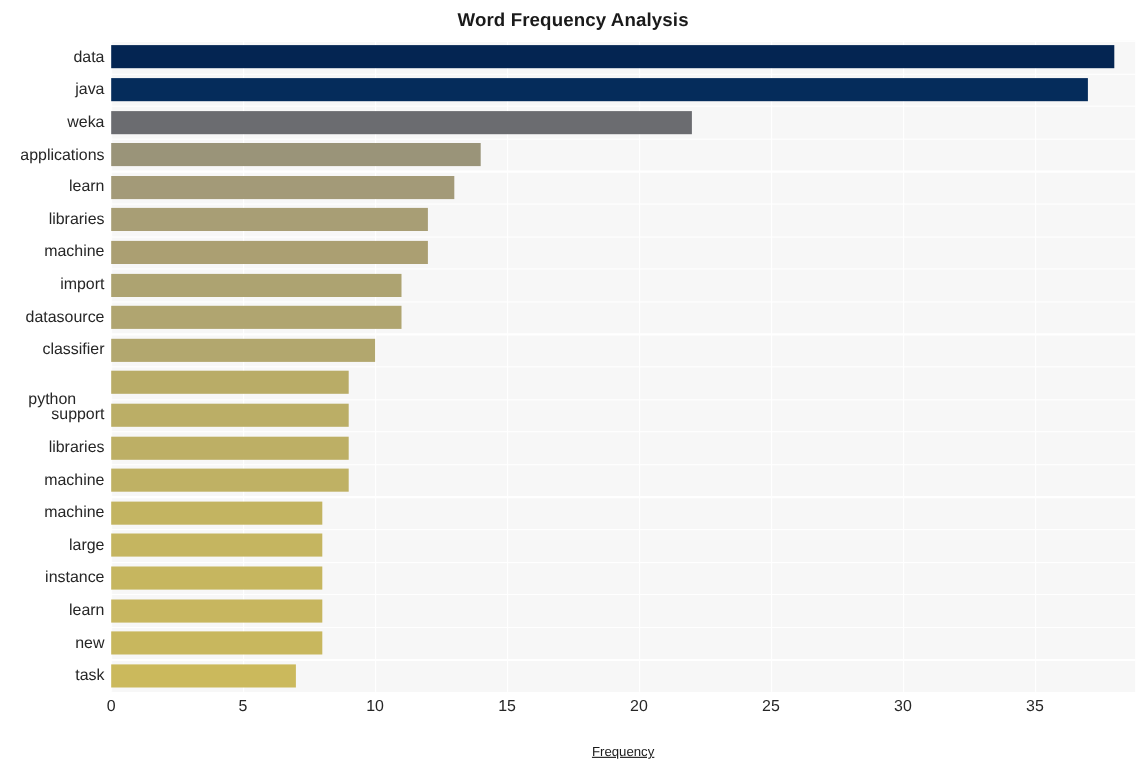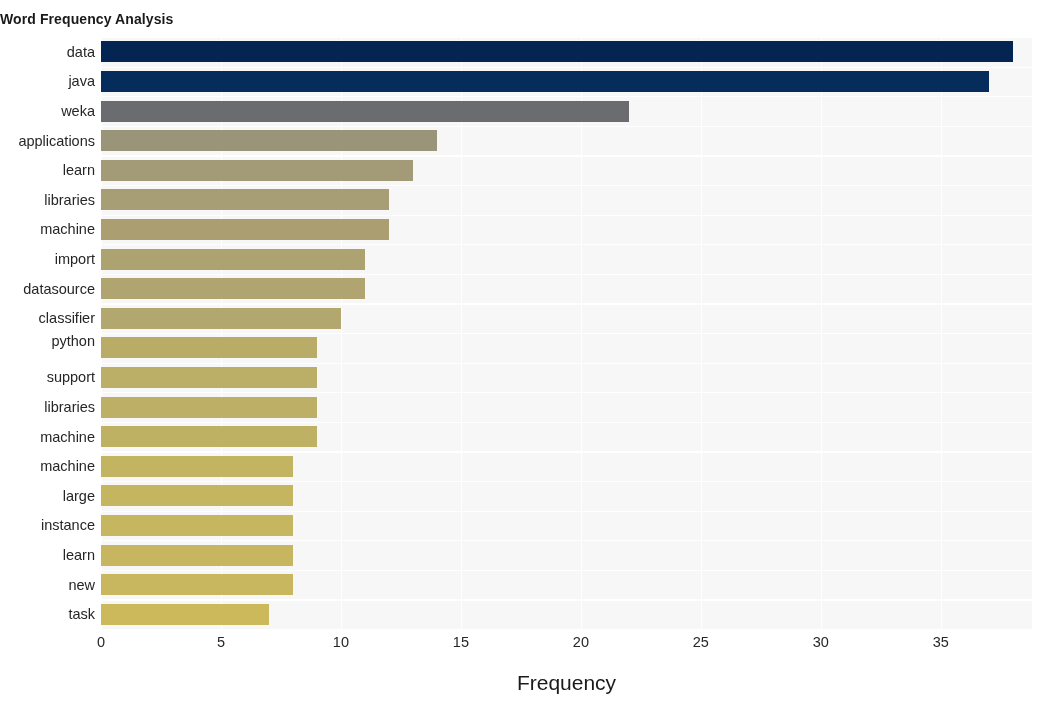--- a/index.html
+++ b/index.html
@@ -22,22 +22,22 @@
     height: 701px;
     background: #ffffff;
   }
 
   
   #chart-title {
     position: absolute;
     left: 0;
     top: 6px;
     width: 1042px;
-    text-align: left;
-    font-size: 14px;
+    text-align: center;
+    font-size: 17px;
     font-weight: bold;
     color: #1a1a1a;
     letter-spacing: 0.1px;
     line-height: 26px;
   }
 
   
   #plot-area {
     position: absolute;
     left: 101px;
@@ -108,23 +108,24 @@
     line-height: 18px;
   }
 
   
   #xlabel {
     position: absolute;
     left: 101px;
     top: 673px;
     width: 931px;
     text-align: center;
-    font-size: 21px;
+    font-size: 12px;
     color: #1a1a1a;
     line-height: 20px;
+    text-decoration: underline;
   }
 </style>
 </head>
 <body>
 
 <div id="figure">
 
   <div id="chart-title">Word Frequency Analysis</div>
 
   <div id="plot-area">
@@ -188,21 +189,21 @@
       <div class="ytick" style="top: 6.8px;">data</div>
       <div class="ytick" style="top: 36.4px;">java</div>
       <div class="ytick" style="top: 66px;">weka</div>
       <div class="ytick" style="top: 95.6px;">applications</div>
       <div class="ytick" style="top: 125.2px;">learn</div>
       <div class="ytick" style="top: 154.8px;">libraries</div>
       <div class="ytick" style="top: 184.4px;">machine</div>
       <div class="ytick" style="top: 214px;">import</div>
       <div class="ytick" style="top: 243.6px;">datasource</div>
       <div class="ytick" style="top: 273.2px;">classifier</div>
-      <div class="ytick" style="top: 296px;">python</div>
+      <div class="ytick" style="top: 318px; text-align: center;">python</div>
       <div class="ytick" style="top: 332.4px;">support</div>
       <div class="ytick" style="top: 362px;">libraries</div>
       <div class="ytick" style="top: 391.6px;">machine</div>
       <div class="ytick" style="top: 421.2px;">machine</div>
       <div class="ytick" style="top: 450.8px;">large</div>
       <div class="ytick" style="top: 480.4px;">instance</div>
       <div class="ytick" style="top: 510px;">learn</div>
       <div class="ytick" style="top: 539.6px;">new</div>
       <div class="ytick" style="top: 569.2px; padding-left: 34px;">task</div>
     </div>

